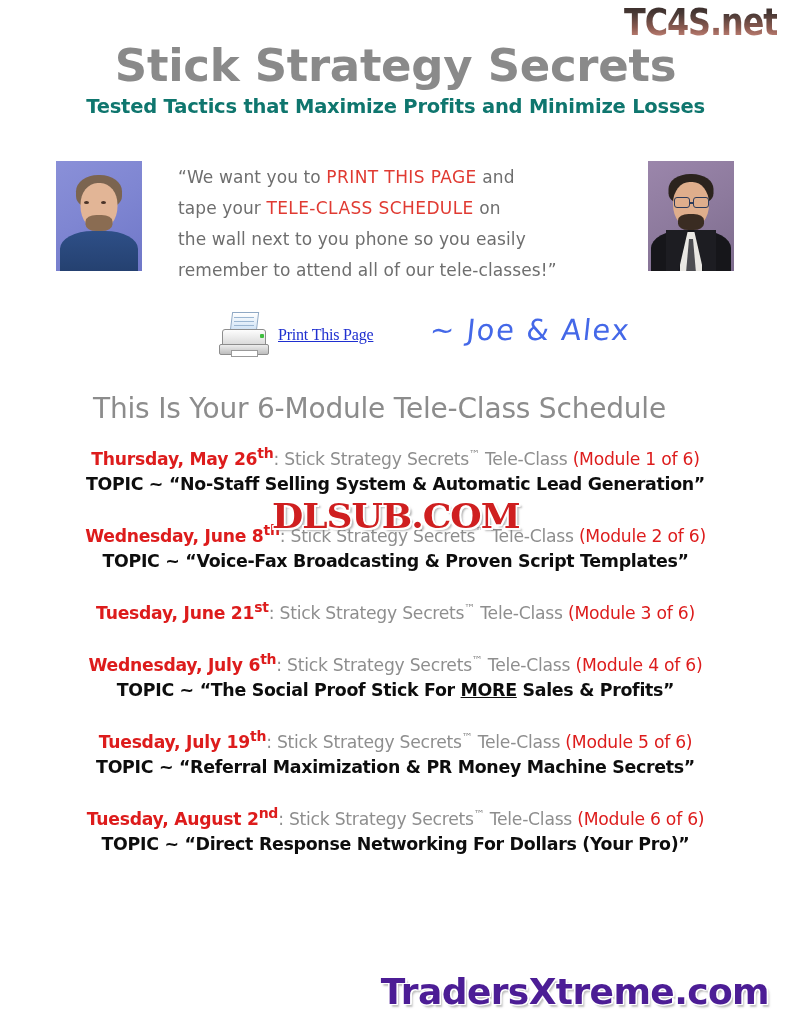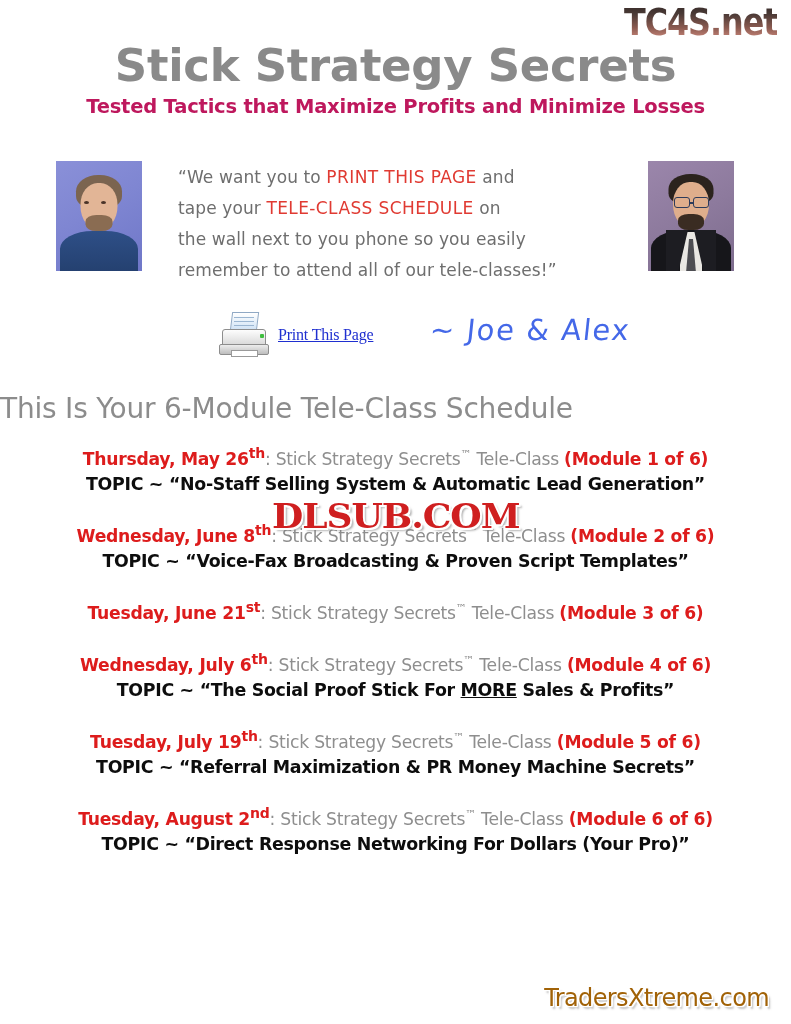--- a/index.html
+++ b/index.html
@@ -48,21 +48,21 @@
     font-weight: bold;
     color: #8a8a8a;
     letter-spacing: -0.3px;
     line-height: 52px;
   }
 
   .sub-title {
     font-family: "DejaVu Sans", sans-serif;
     font-size: 19.5px;
     font-weight: bold;
-    color: #be185d;
+    color: #0f766e;
     letter-spacing: -0.2px;
     margin-top: 3px;
   }
 
   
   .portrait {
     position: absolute;
     width: 86px;
     height: 110px;
     overflow: hidden;
@@ -172,42 +172,42 @@
     transform: skewX(-6deg);
     white-space: nowrap;
   }
 
   
   .schedule-heading {
     position: absolute;
     top: 392px;
     left: 0;
     width: 759px;
-    text-align: left;
+    text-align: center;
     font-family: "DejaVu Sans", sans-serif;
     font-size: 28px;
     color: #8c8c8c;
     letter-spacing: -0.2px;
   }
 
   
   .modules { position: absolute; top: 447px; left: 0; width: 791px; }
 
   .module { margin-bottom: 27px; }
   .module-line {
     text-align: center;
     font-family: "DejaVu Sans", sans-serif;
     font-size: 17.2px;
     line-height: 25px;
     white-space: nowrap;
     letter-spacing: -0.25px;
   }
   .m-date   { color: #dd1c1c; font-weight: bold; }
   .m-mid    { color: #8e8e8e; font-weight: normal; }
-  .m-module { color: #dd1c1c; font-weight: bold; }
+  .m-module { color: #dd1c1c; font-weight: normal; }
   .sup { font-size: 14px; vertical-align: super; line-height: 0; }
   .tm  { font-size: 11px; vertical-align: super; line-height: 0; }
 
   .topic-line {
     text-align: center;
     font-family: "DejaVu Sans", sans-serif;
     font-size: 17.4px;
     font-weight: bold;
     color: #0d0d0d;
     line-height: 25px;
@@ -240,24 +240,24 @@
       -1.5px 0 0 #ffffff, 1.5px 0 0 #ffffff,
        3px 3px 2px rgba(120,120,120,0.55);
   }
 
   
   .footer-logo {
     position: absolute;
     right: 22px;
     bottom: 12px;
     font-family: "DejaVu Sans", sans-serif;
-    font-weight: normal;
-    font-size: 24px;
+    font-weight: bold;
+    font-size: 36px;
     letter-spacing: -0.6px;
-    color: #a16207;
+    color: #4c1d95;
     text-shadow:
       -1.4px -1.4px 0 #ffffff,  1.4px -1.4px 0 #ffffff,
       -1.4px  1.4px 0 #ffffff,  1.4px  1.4px 0 #ffffff,
        0 -1.4px 0 #ffffff, 0 1.4px 0 #ffffff,
       -1.4px 0 0 #ffffff, 1.4px 0 0 #ffffff,
        2.5px 2.5px 2px rgba(130,130,130,0.5);
     white-space: nowrap;
   }
 </style>
 </head>

